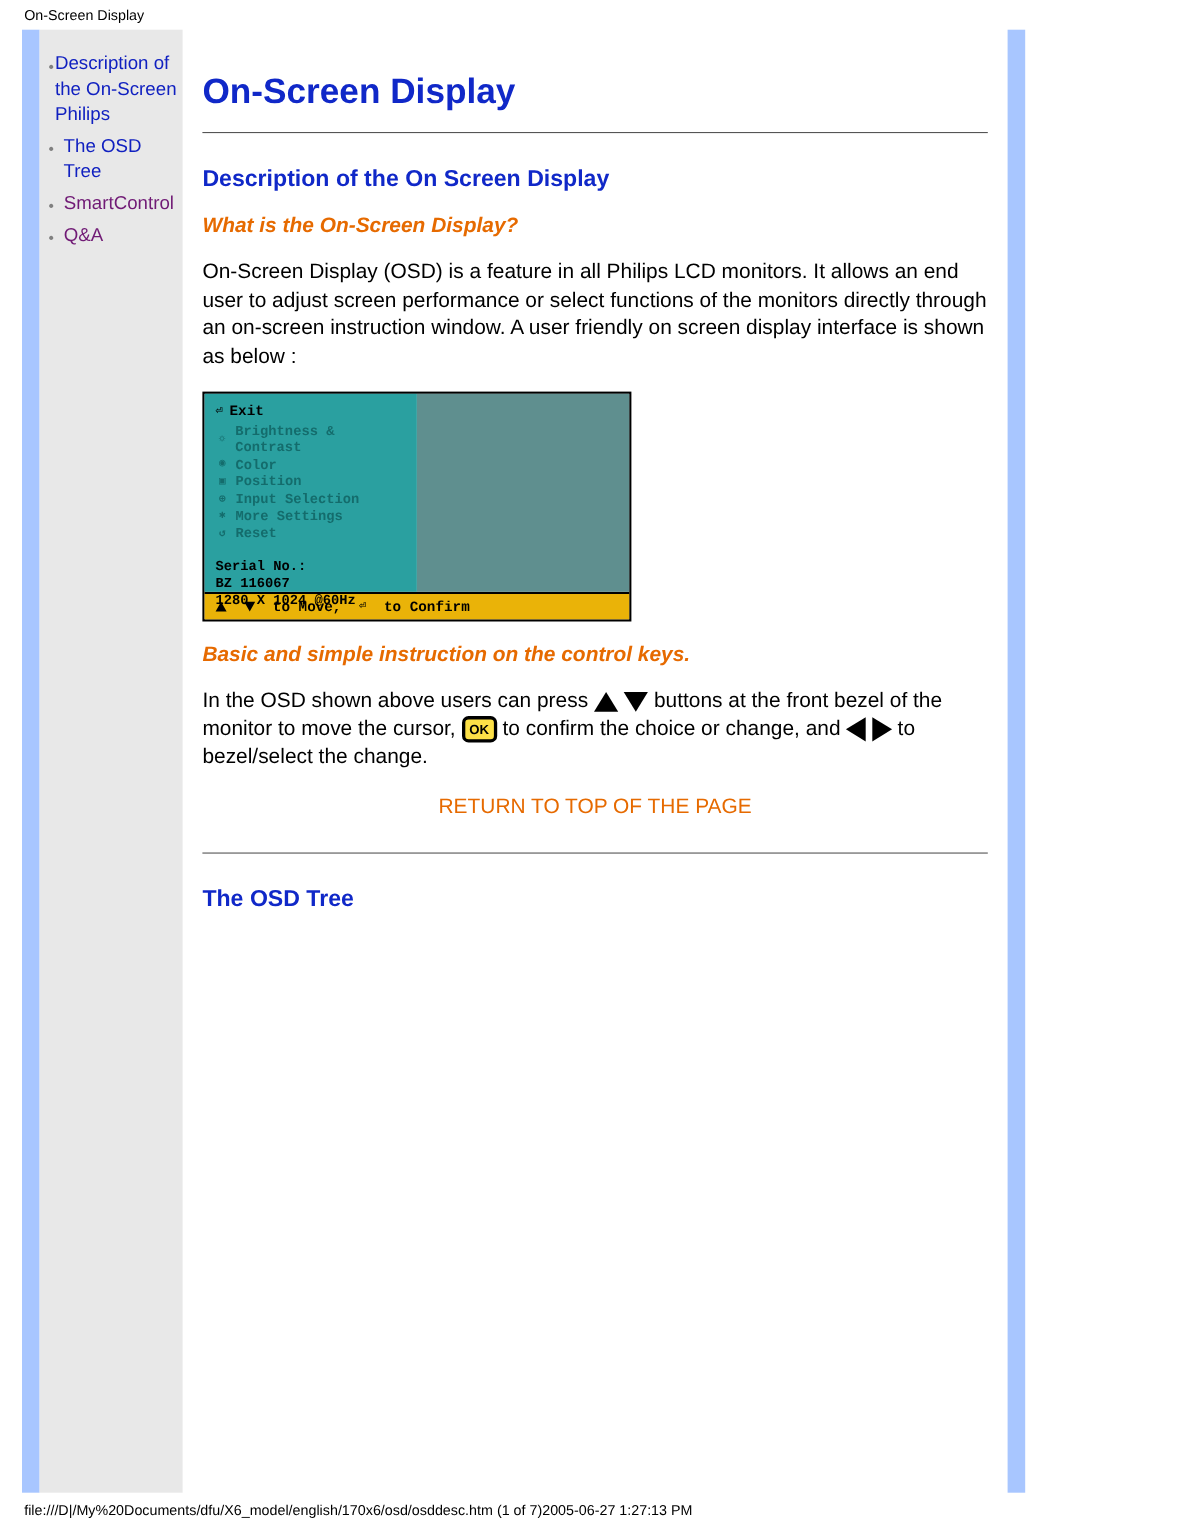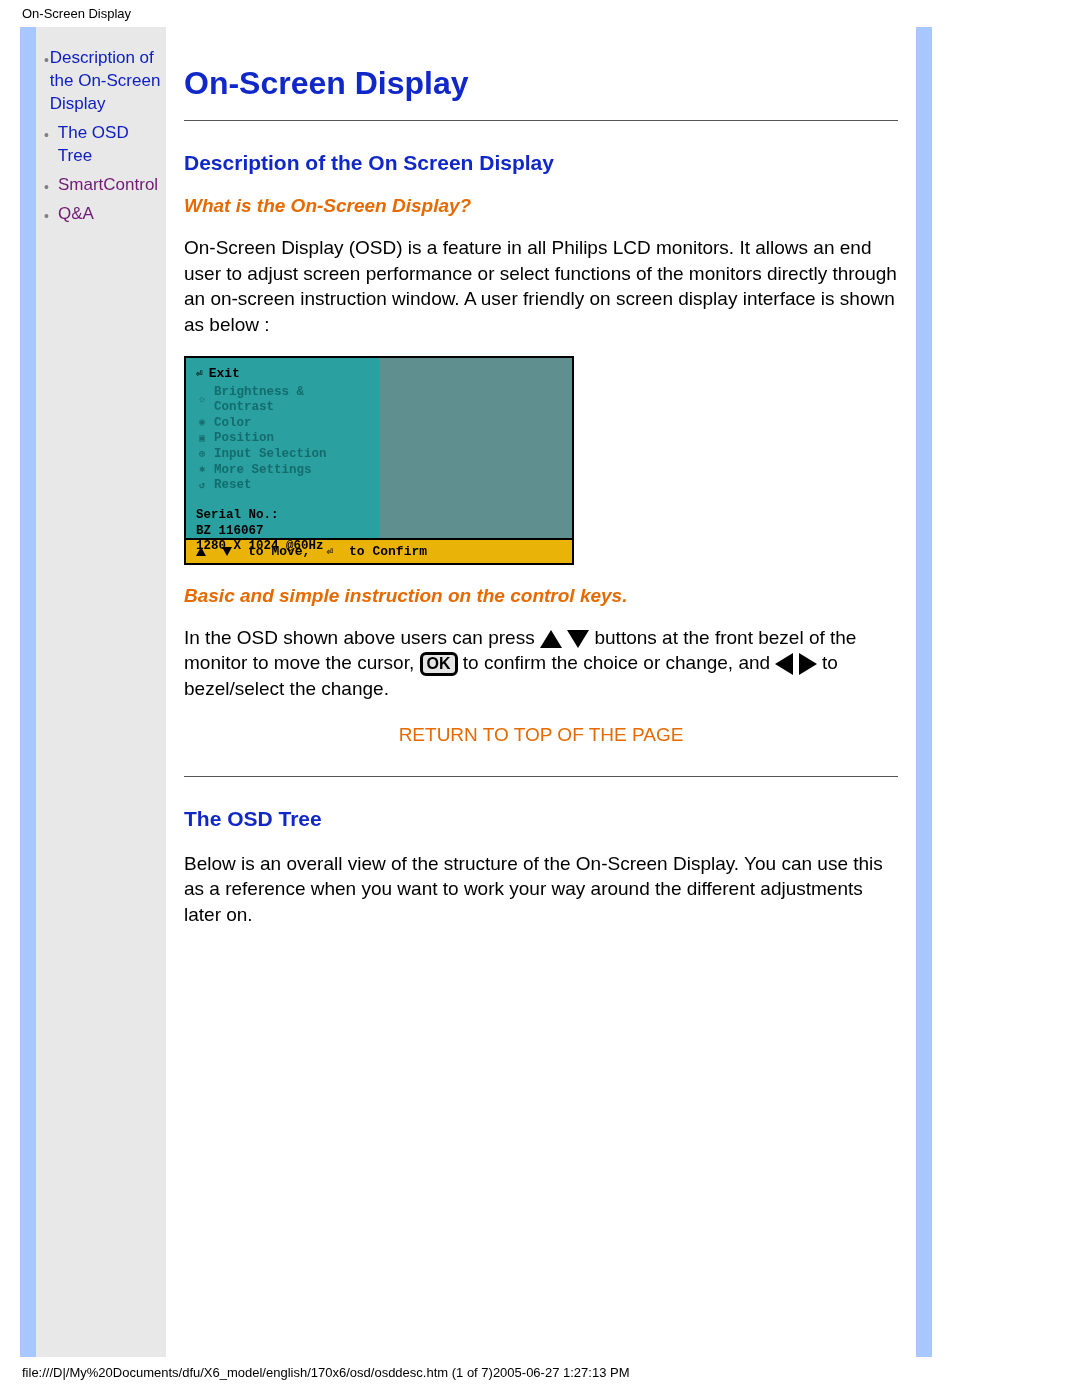--- a/index.html
+++ b/index.html
@@ -38,39 +38,39 @@
   .osd-menu-item { display:flex; align-items:center; gap:6px; font-weight:bold; font-size:12.5px; line-height:1.25; color:#146c6c; }
   .osd-menu-item .ic { font-size:10px; width:12px; text-align:center; }
   .osd-serial { color:#000; font-weight:bold; font-size:12.5px; margin-top:14px; line-height:1.25; font-family:"Courier New",monospace; }
   .osd-footer { border-top: 2px solid #000; background:#eab308; padding:4px 10px; font-family:"Courier New",monospace; font-weight:bold; font-size:13px; display:flex; align-items:center; gap:16px;}
   .tri-up { display:inline-block; width:0; height:0; border-left:7px solid transparent; border-right:7px solid transparent; border-bottom:12px solid #000; vertical-align:middle;}
   .tri-down { display:inline-block; width:0; height:0; border-left:7px solid transparent; border-right:7px solid transparent; border-top:12px solid #000; vertical-align:middle;}
   .tri-up-lg { display:inline-block; width:0; height:0; border-left:11px solid transparent; border-right:11px solid transparent; border-bottom:18px solid #000; vertical-align:middle;}
   .tri-down-lg { display:inline-block; width:0; height:0; border-left:11px solid transparent; border-right:11px solid transparent; border-top:18px solid #000; vertical-align:middle;}
   .tri-left-lg { display:inline-block; width:0; height:0; border-top:11px solid transparent; border-bottom:11px solid transparent; border-right:18px solid #000; vertical-align:middle;}
   .tri-right-lg { display:inline-block; width:0; height:0; border-top:11px solid transparent; border-bottom:11px solid transparent; border-left:18px solid #000; vertical-align:middle;}
-  .ok-badge { display:inline-block; border:3px solid #000; border-radius:6px; padding:0 4px; font-weight:bold; font-size:16px; line-height:18px; vertical-align:middle; background:#e5e5e5;}
+  .ok-badge { display:inline-block; border:3px solid #000; border-radius:6px; padding:0 4px; font-weight:bold; font-size:12px; line-height:18px; vertical-align:middle; background:#fde047;}
   .inline-ctrl { white-space:nowrap; }
   .inst-line { font-size:19px; line-height:2.0; }
   .return-link { display:block; text-align:center; color:#e66a00; font-size:19px; margin:22px 0 10px 0; text-decoration:none; cursor:pointer; }
   .footer-path { position: relative; padding: 8px 10px 8px 22px; font-size: 13px; color: #000; margin-top: 0; }
   .ic-small { font-size:10px; }
 </style>
 </head>
 <body>
 
 <div class="frame">
   <div class="header-strip">On-Screen Display</div>
 
   <div class="blue-border">
 
     <div class="sidebar">
       <div class="side-item">
         <span class="bullet">•</span>
-        <a class="side-link">Description of the On-Screen Display</a>
+        <a class="side-link">Description of the On-Screen Philips</a>
       </div>
       <div class="side-item">
         <span class="bullet">•</span>
         <a class="side-link">The OSD Tree</a>
       </div>
       <div class="side-item">
         <span class="bullet">•</span>
         <a class="red-link">SmartControl</a>
       </div>
       <div class="side-item">
@@ -151,19 +151,18 @@
           <span class="tri-right-lg"></span>
         </span>
         <span>to bezel/select the change.</span>
       </p>
 
       <a class="return-link">RETURN TO TOP OF THE PAGE</a>
 
       <hr class="mid">
 
       <h2 class="section">The OSD Tree</h2>
-      <p class="body">Below is an overall view of the structure of the On-Screen Display. You can use this as a reference when you want to work your way around the different adjustments later on.</p>
     </div>
 
   </div>
 
   <div class="footer-path">file:///D|/My%20Documents/dfu/X6_model/english/170x6/osd/osddesc.htm (1 of 7)2005-06-27 1:27:13 PM</div>
 </div>
 
 </body></html>

